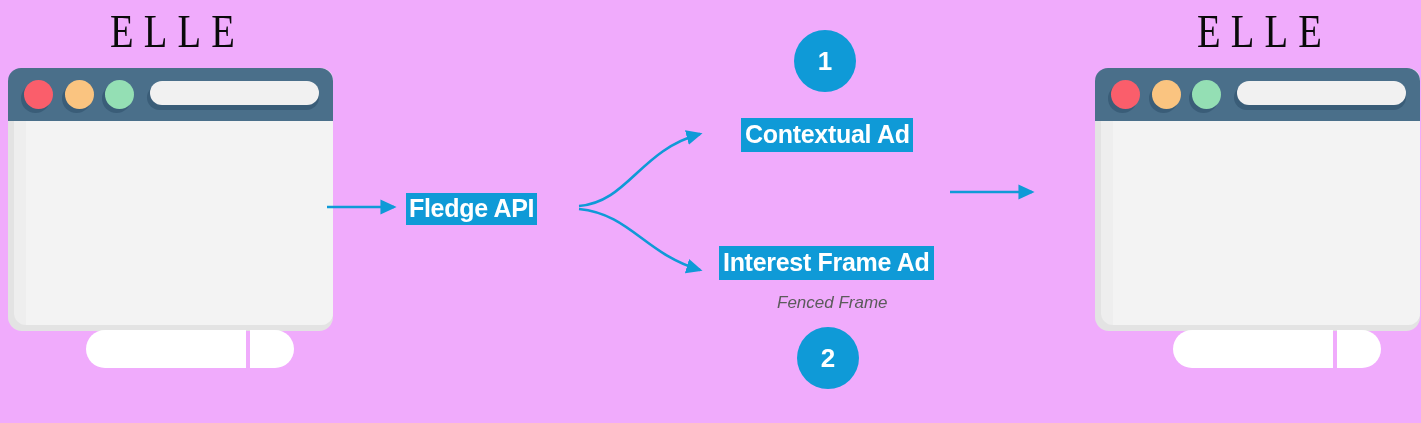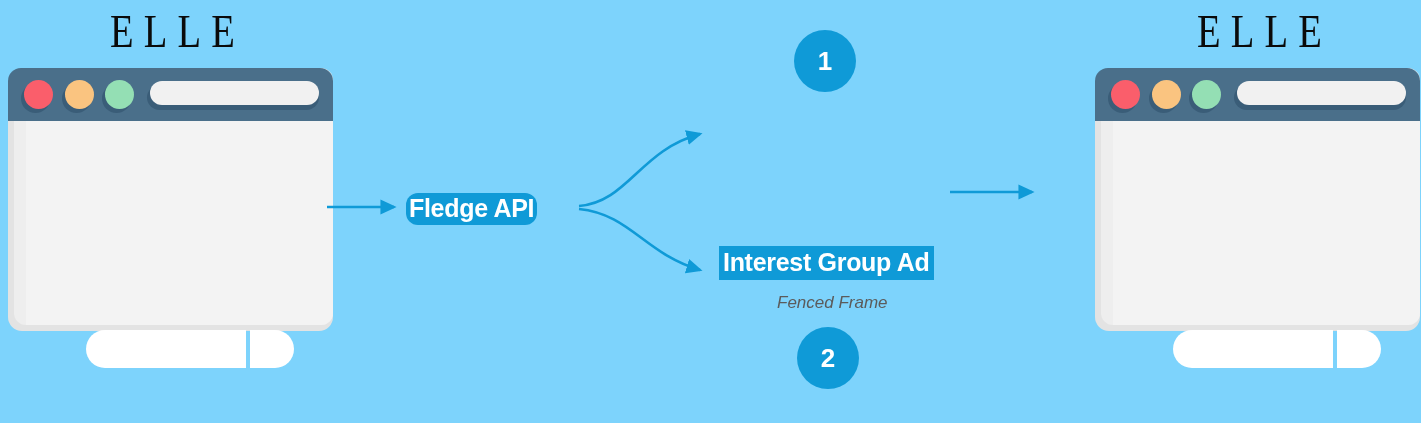--- a/index.html
+++ b/index.html
@@ -7,21 +7,21 @@
     padding: 0;
     background: #ffffff;
   }
   body {
     font-family: "Liberation Sans", sans-serif;
   }
   #stage {
     position: relative;
     width: 1421px;
     height: 423px;
-    background: #7dd3fc;
+    background: #f0abfc;
     overflow: hidden;
   }
 
   
   .elle-logo {
     position: absolute;
     font-family: "Liberation Serif", "DejaVu Serif", serif;
     font-size: 42px;
     font-weight: 400;
     letter-spacing: 11px;
@@ -139,21 +139,20 @@
     color: #ffffff;
     font-weight: bold;
     white-space: nowrap;
     line-height: 1.08;
     letter-spacing: -0.3px;
   }
   .hl-fledge {
     left: 406px; top: 193px;
     font-size: 25px;
     padding: 2px 3px 3px 3px;
-    border-radius: 12px;
   }
   .hl-contextual {
     left: 741px; top: 118px;
     font-size: 25px;
     padding: 3px 3px 4px 4px;
   }
   .hl-interest {
     left: 719px; top: 246px;
     font-size: 25px;
     padding: 3px 4px 4px 4px;
@@ -244,22 +243,23 @@
 
     <path d="M 579 206 C 628 202 640 150 700 134" fill="none" stroke="#0f9ad7" stroke-width="2.6" marker-end="url(#ah)"></path>
 
     <path d="M 579 209 C 630 214 645 254 700 270" fill="none" stroke="#0f9ad7" stroke-width="2.6" marker-end="url(#ah)"></path>
 
     <line x1="950" y1="192" x2="1032" y2="192" stroke="#0f9ad7" stroke-width="2.6" marker-end="url(#ah)"></line>
   </svg>
 
   <div class="hl hl-fledge">Fledge API</div>
 
-
-  <div class="hl hl-interest">Interest Group Ad</div>
+  <div class="hl hl-contextual">Contextual Ad</div>
+
+  <div class="hl hl-interest">Interest Frame Ad</div>
 
   <div class="subcaption">Fenced Frame</div>
 
   <div class="badge badge-1">1</div>
 
   <div class="badge badge-2">2</div>
 
 </div>
 
 </body></html>

